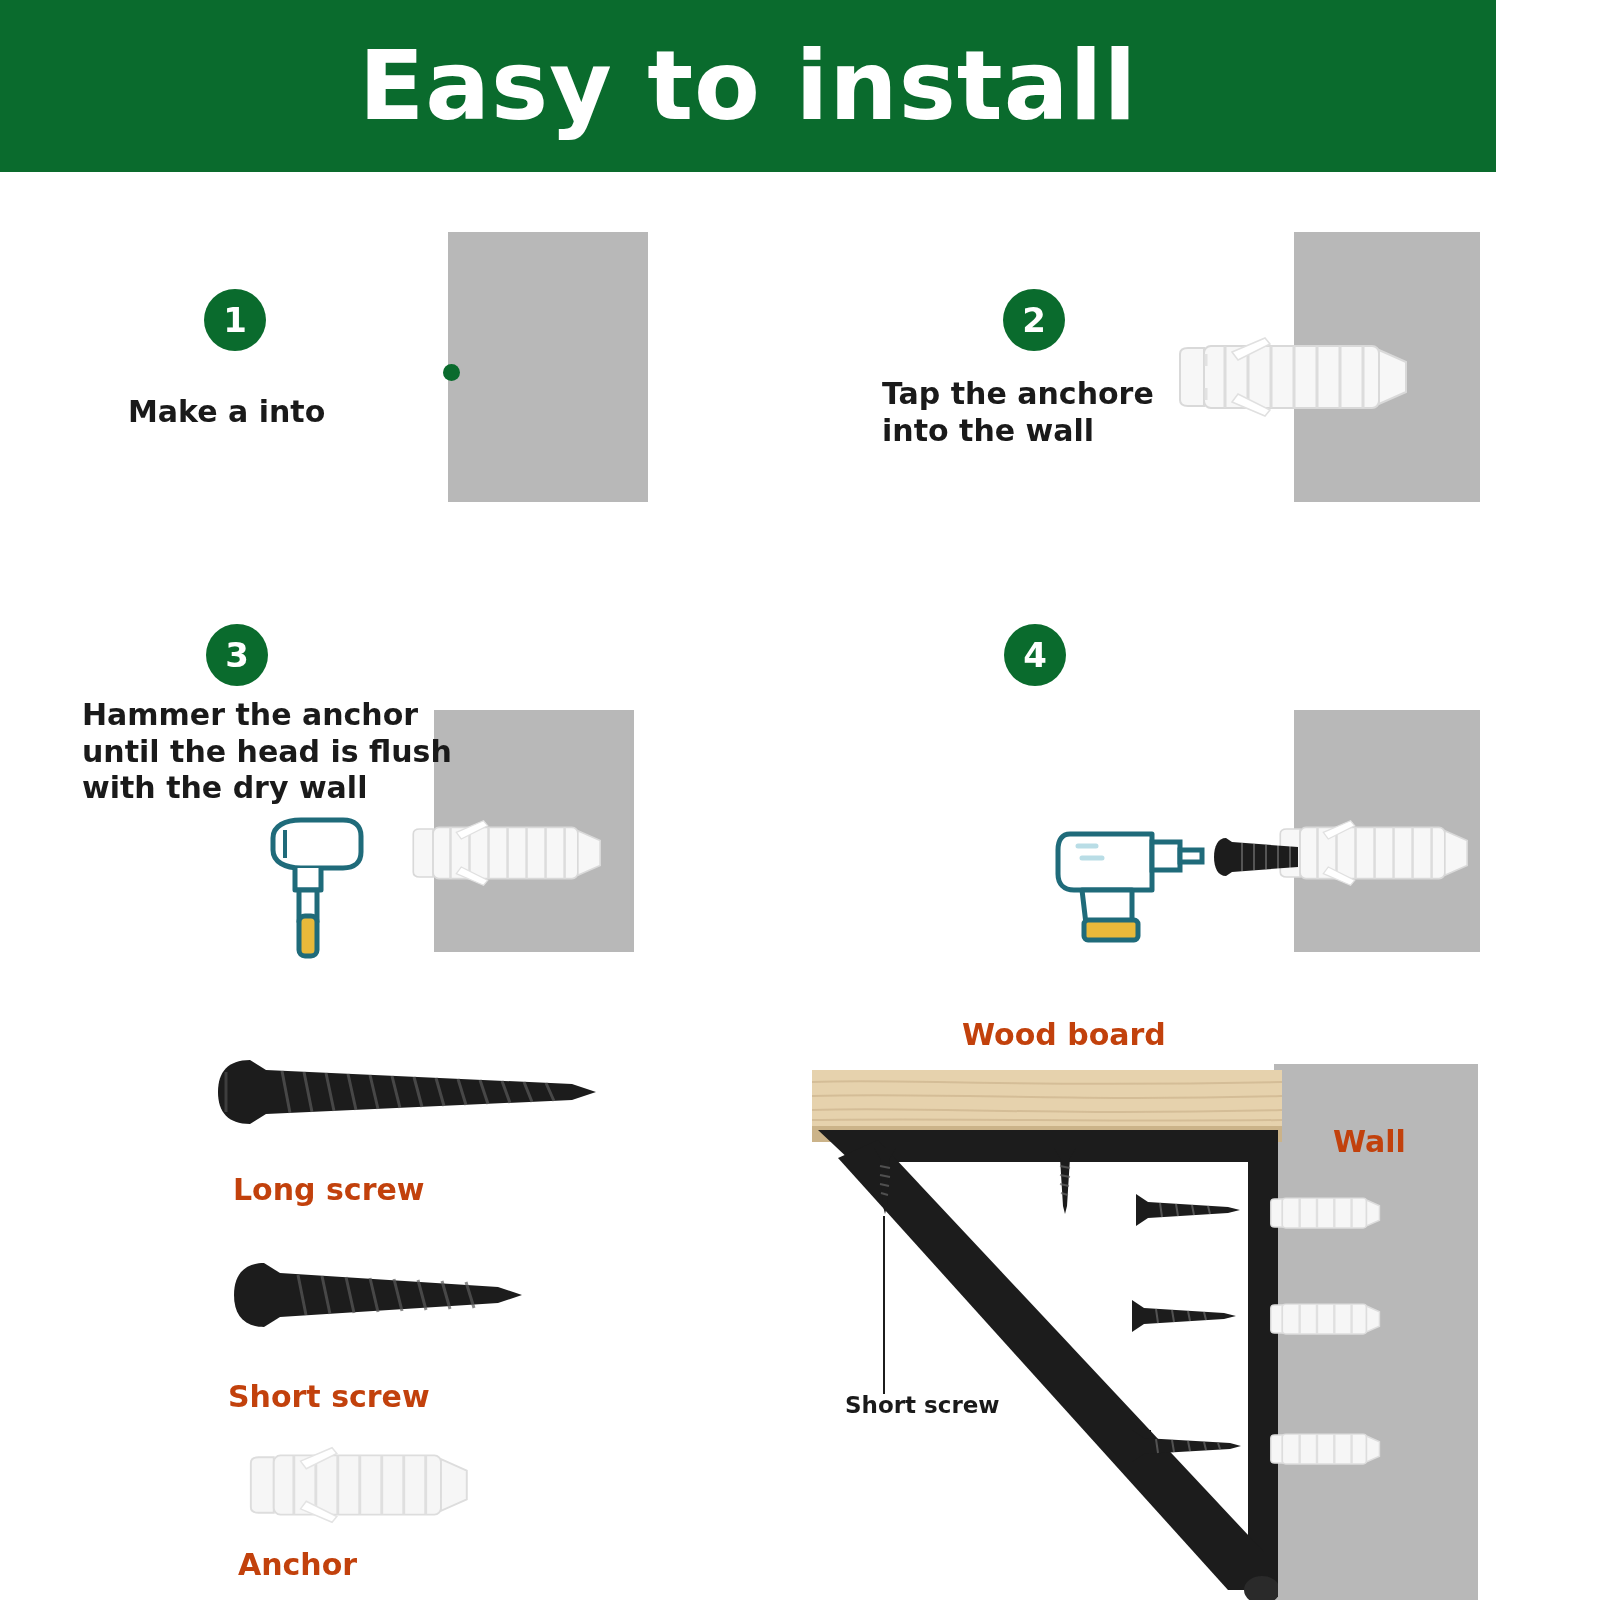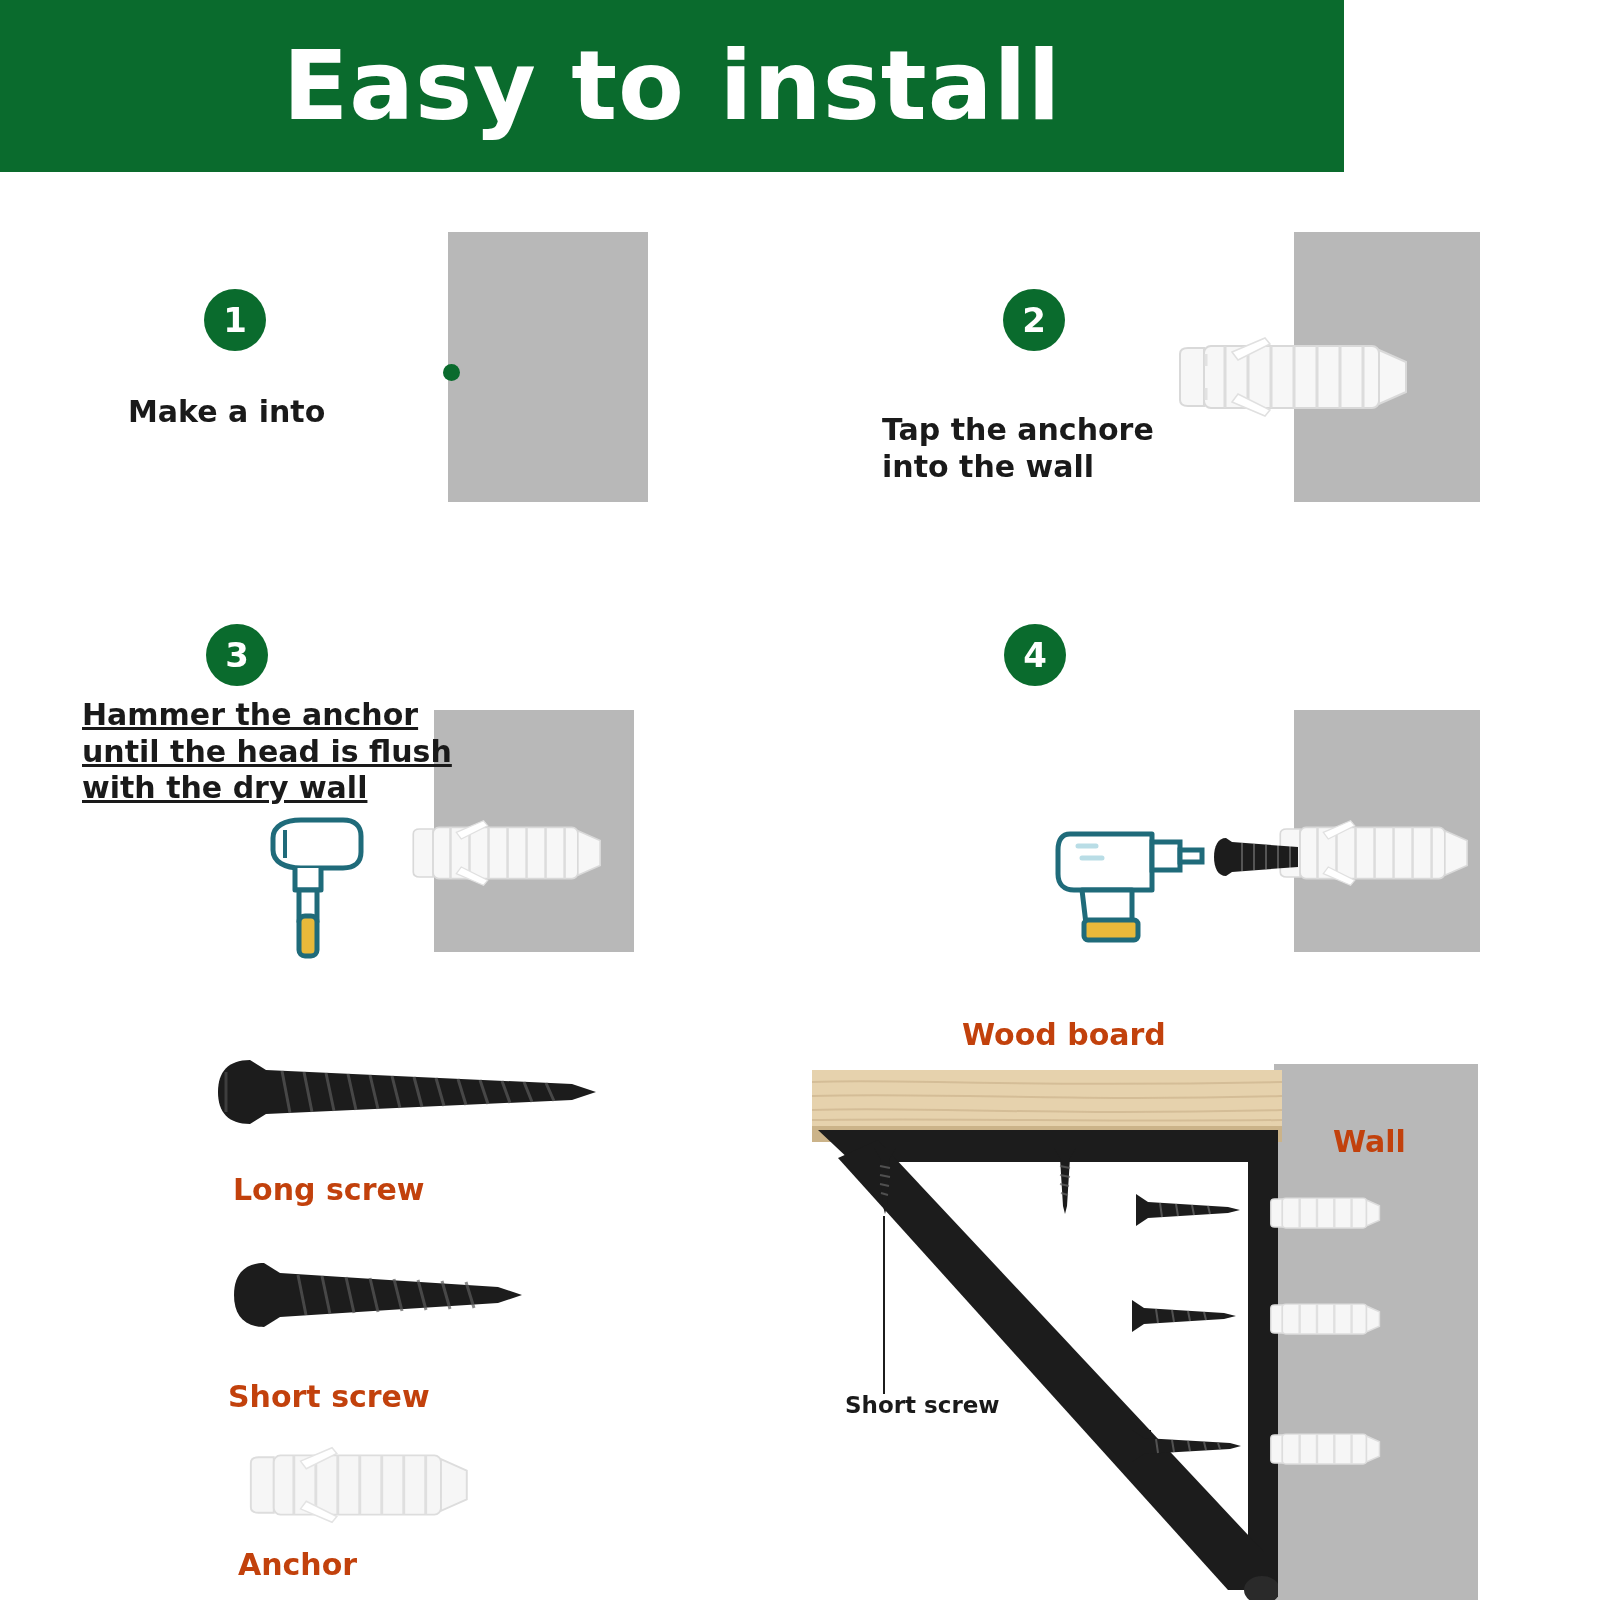--- a/index.html
+++ b/index.html
@@ -5,21 +5,21 @@
   * { box-sizing: border-box; }
   html, body { margin:0; padding:0; }
   body {
     width:1600px; height:1600px;
     background:#ffffff;
     font-family:"DejaVu Sans", sans-serif;
     position:relative;
     overflow:hidden;
   }
   .header {
-    position:absolute; left:0; top:0; width:1344px; height:172px;
+    position:absolute; left:0; top:0; width:1496px; height:172px;
     background:#0a6b2d;
     display:flex; align-items:center; justify-content:center;
   }
   .header-title {
     color:#ffffff;
     font-size:96px;
     font-weight:bold;
     letter-spacing:1px;
     font-family:"DejaVu Sans", sans-serif;
     line-height:1;
@@ -73,23 +73,23 @@
   <div class="greendot" data-name="mark-dot" style="left:443px; top:192px;"></div>
 
   <div class="badge" data-name="step-badge-1">
     <span data-name="step-number-1">1</span>
   </div>
 
   <style>
     [data-name="step-badge-1"] { left:204px; top:117px; }
     [data-name="step-text-1"] { left:128px; top:222px; }
     [data-name="step-badge-2"] { left:1003px; top:117px; }
-    [data-name="step-text-2"] { left:882px; top:204px;margin-top:36px; }
+    [data-name="step-text-2"] { left:882px; top:204px; }
     [data-name="step-badge-3"] { left:206px; top:452px; }
-    [data-name="step-text-3"] { left:82px; top:525px;text-decoration:underline; }
+    [data-name="step-text-3"] { left:82px; top:525px; }
     [data-name="step-badge-4"] { left:1004px; top:452px; }
     [data-name="step-text-4"] { left:878px; top:525px; }
   </style>
   <div class="steptext" data-name="step-text-1">Make a into</div>
 
   <div class="wall" data-name="wall-block-step2" style="left:1294px; top:60px; width:186px; height:270px;"></div>
 
   <svg class="anchor" data-name="anchor-illustration-step2" style="left:1170px; top:160px;" width="260" height="90" viewBox="0 0 260 90">
     <g stroke="#d9d9d9" stroke-width="2" fill="#f7f7f7">
       <path d="M10,22 L10,68 Q10,74 18,74 L34,74 L34,16 L18,16 Q10,16 10,22 Z"></path>

